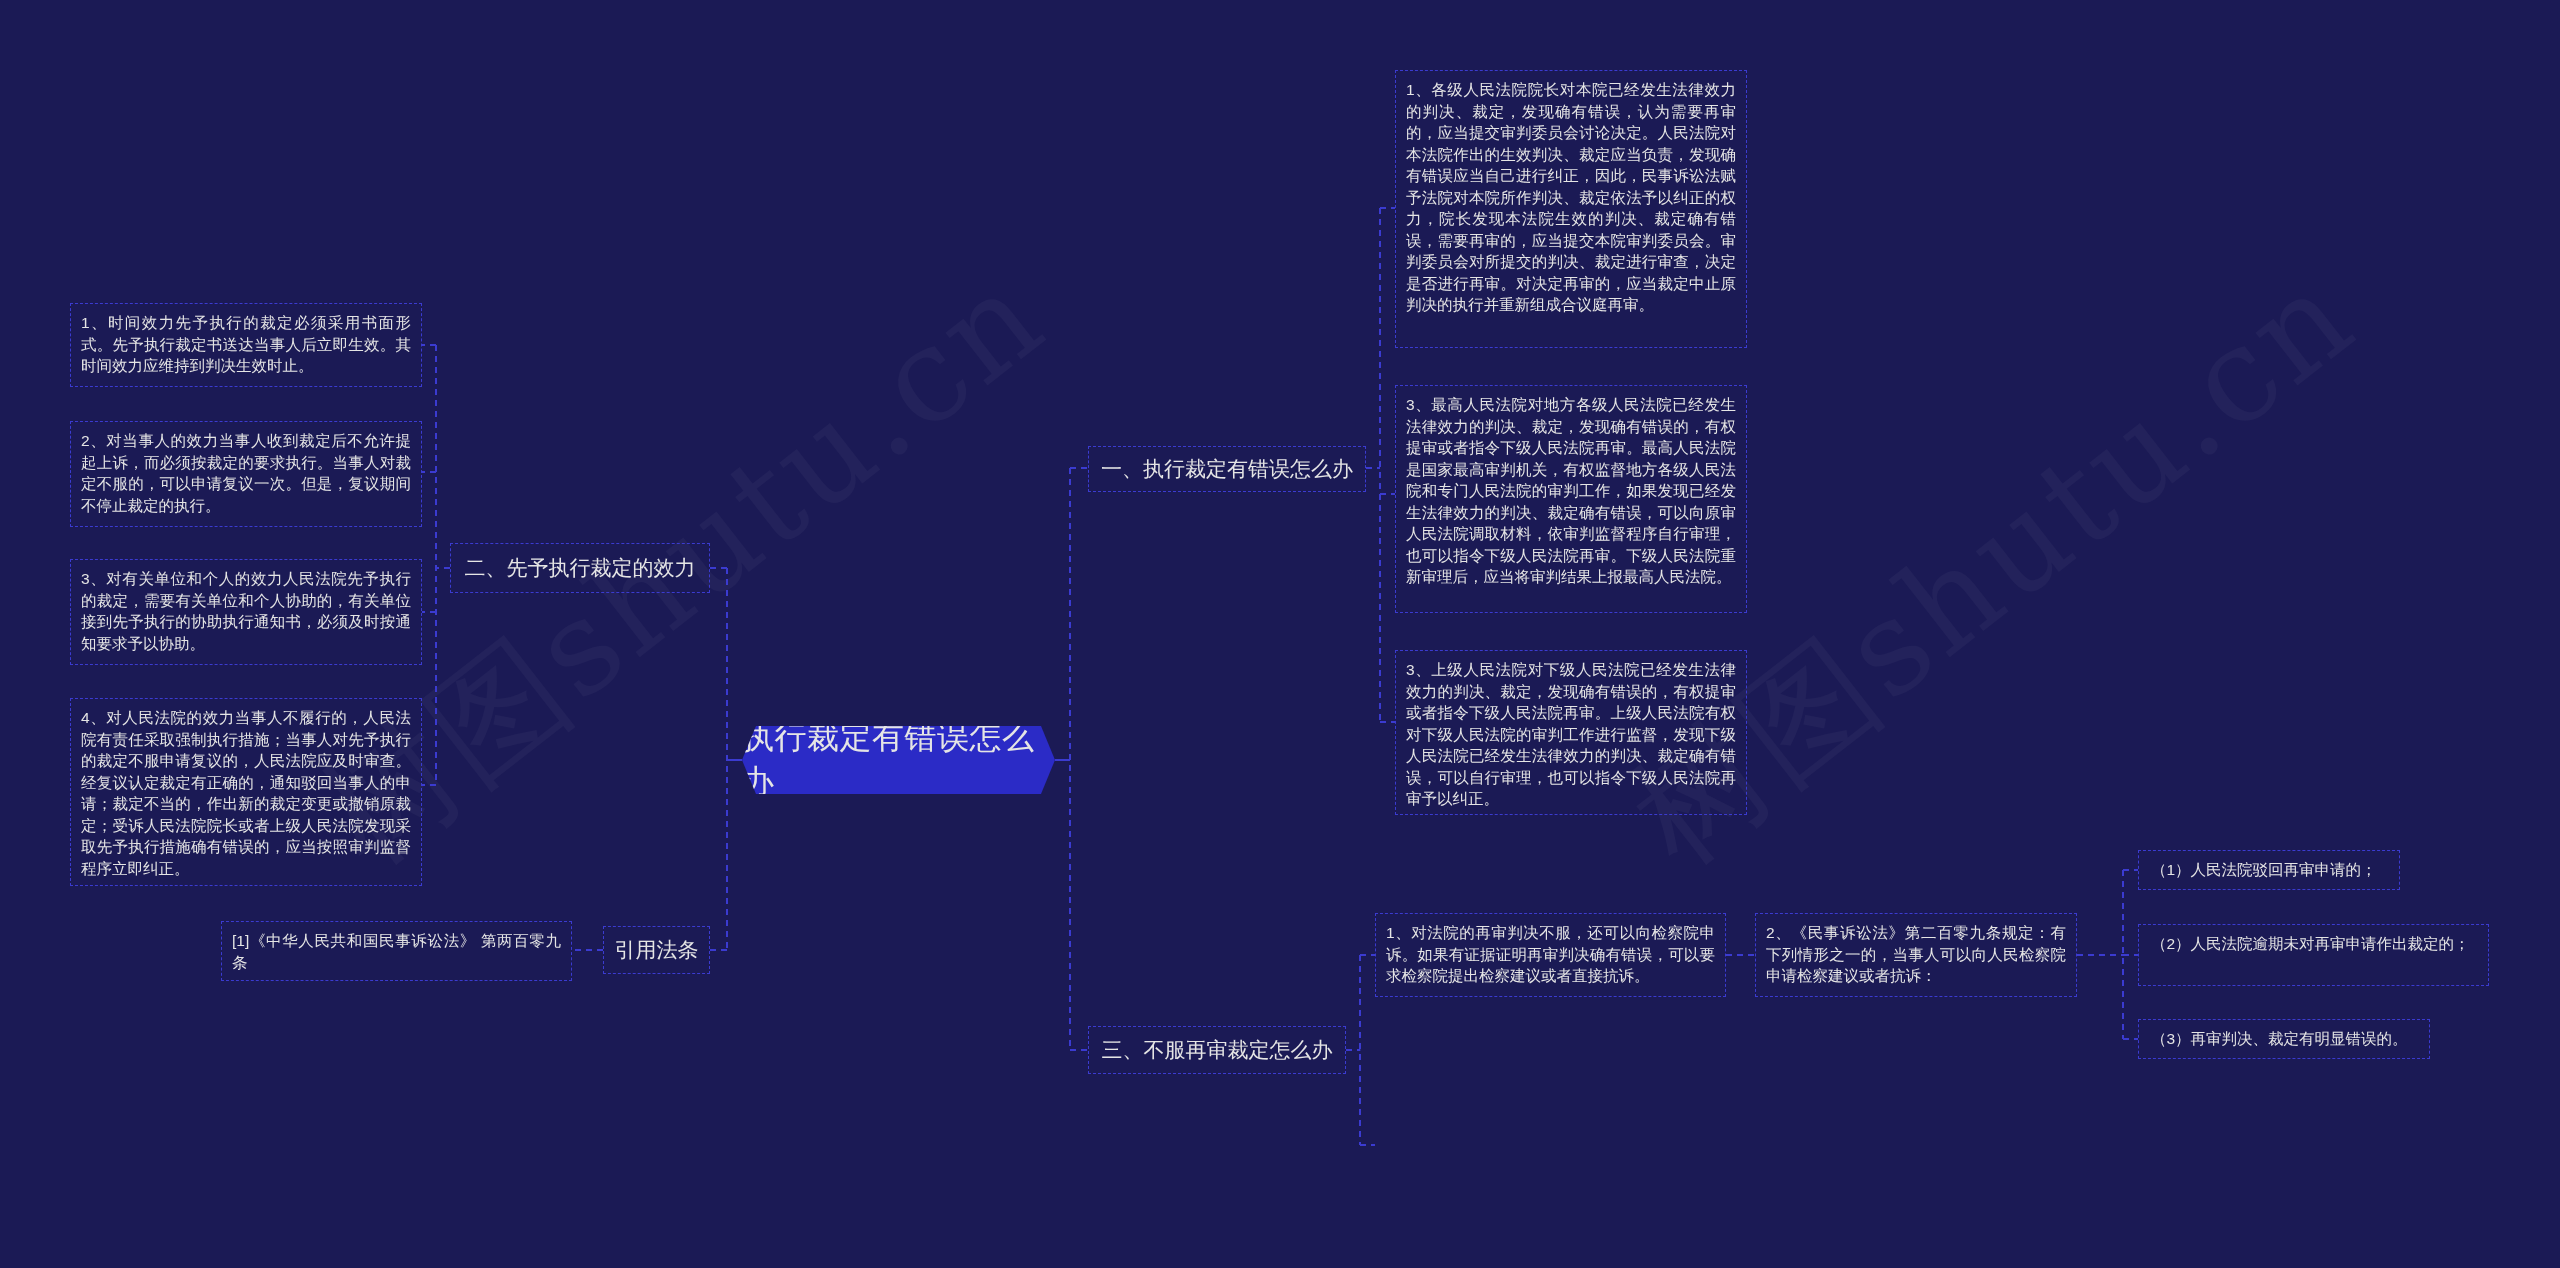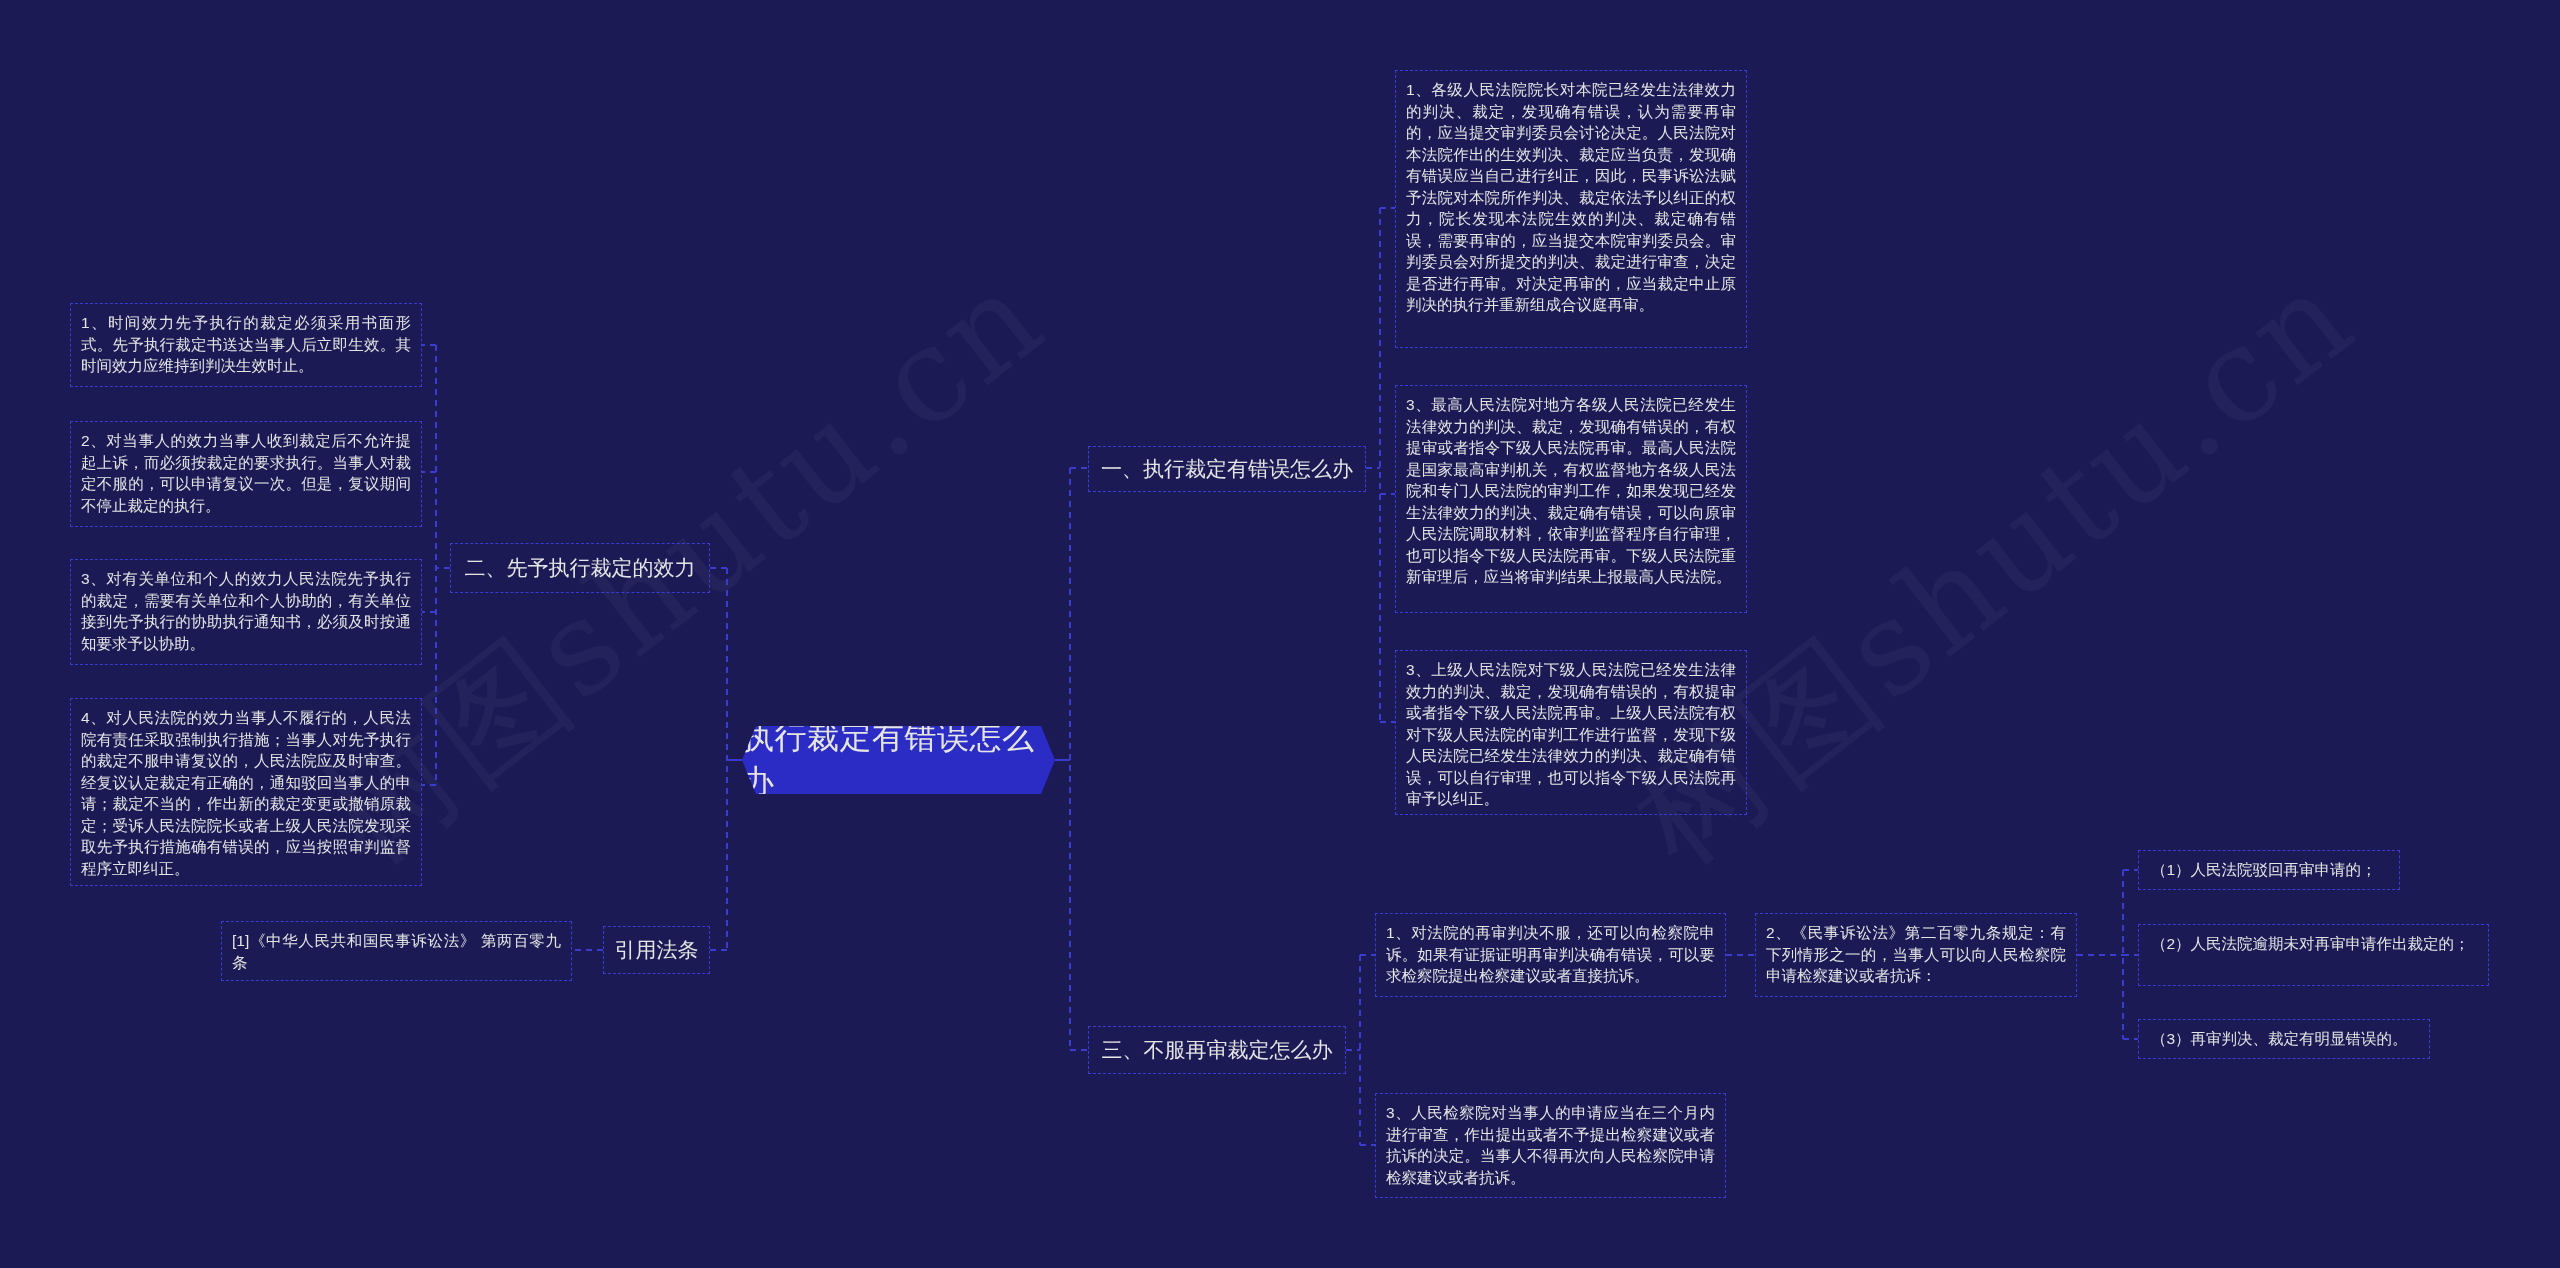--- a/index.html
+++ b/index.html
@@ -114,19 +114,18 @@
   <div class="node branch" style="left:603px; top:926px; width:107px; height:48px;">
     <span>引用法条</span>
   </div>
   <div class="node leaf" style="left:221px; top:921px; width:351px; height:60px;">[1]《中华人民共和国民事诉讼法》 第两百零九条</div>
 
   <div class="node branch" style="left:1088px; top:1026px; width:258px; height:48px;">
     <span>三、不服再审裁定怎么办</span>
   </div>
   <div class="node leaf" style="left:1375px; top:913px; width:351px; height:84px;">1、对法院的再审判决不服，还可以向检察院申诉。如果有证据证明再审判决确有错误，可以要求检察院提出检察建议或者直接抗诉。</div>
   <div class="node leaf" style="left:1755px; top:913px; width:322px; height:84px;">2、《民事诉讼法》第二百零九条规定：有下列情形之一的，当事人可以向人民检察院申请检察建议或者抗诉：</div>
-  <div class="node leaf" style="left:1375px; top:1093px; width:351px; height:105px;">3、人民检察院对当事人的申请应当在三个月内进行审查，作出提出或者不予提出检察建议或者抗诉的决定。当事人不得再次向人民检察院申请检察建议或者抗诉。</div>
 
   <div class="node small" style="left:2138px; top:850px; width:262px; height:40px;">（1）人民法院驳回再审申请的；</div>
   <div class="node small" style="left:2138px; top:924px; width:351px; height:62px; align-items:flex-start;">（2）人民法院逾期未对再审申请作出裁定的；</div>
   <div class="node small" style="left:2138px; top:1019px; width:292px; height:40px;">（3）再审判决、裁定有明显错误的。</div>
 
 </div>
 
 </body></html>

